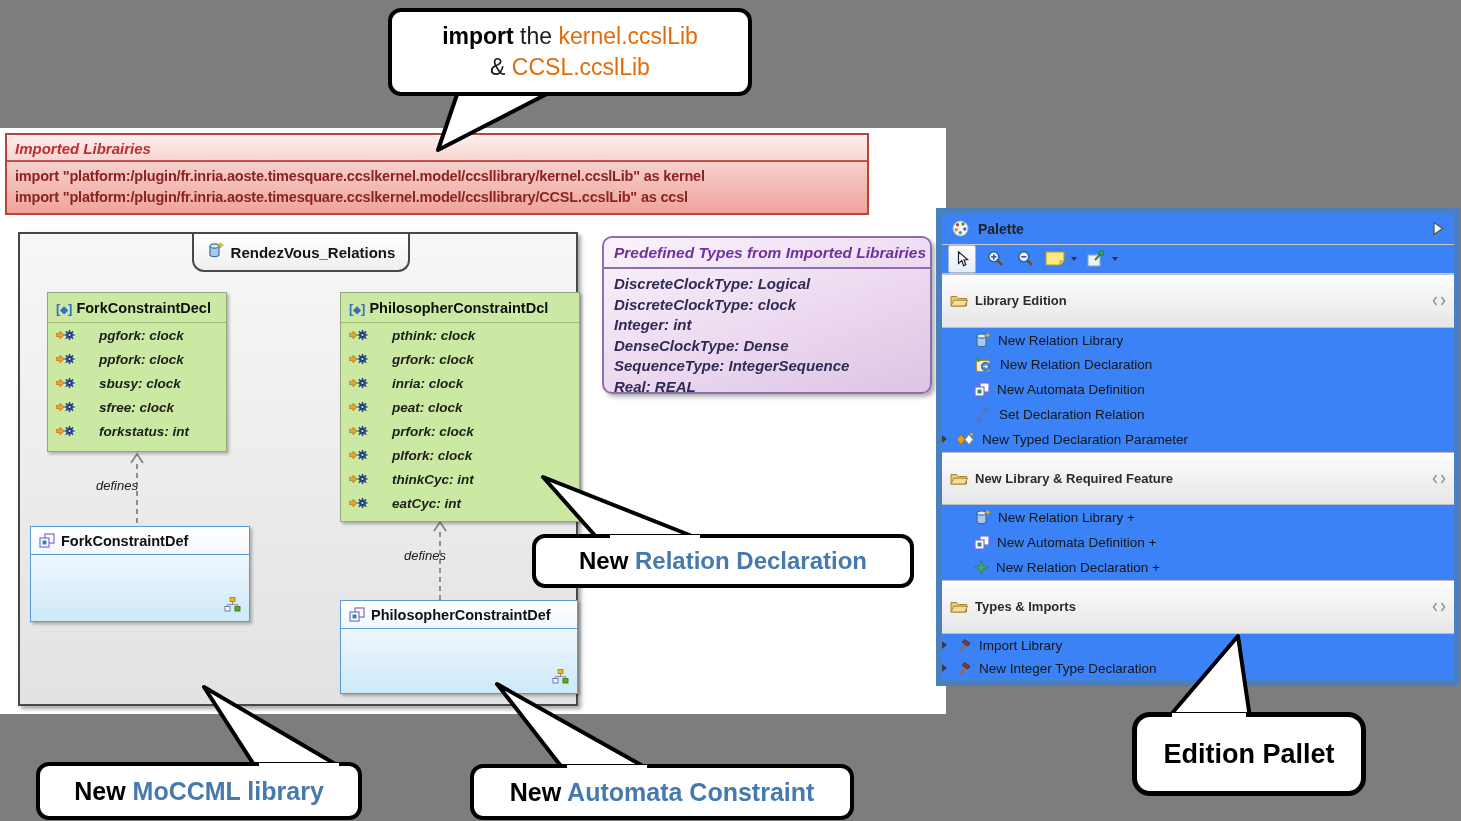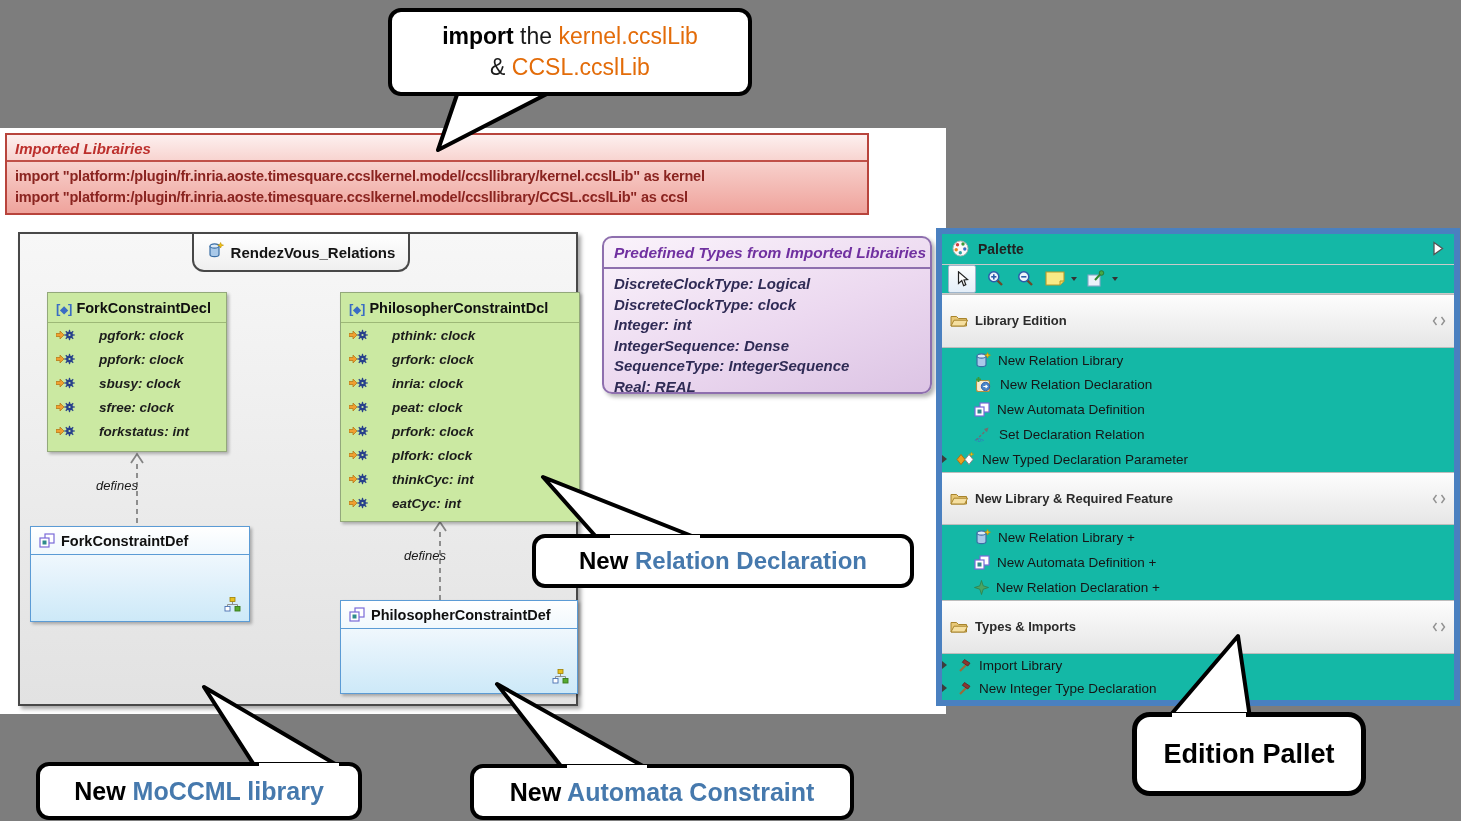--- a/index.html
+++ b/index.html
@@ -52,21 +52,21 @@
     border:2.5px solid #8e6fae;border-radius:10px;
     background:linear-gradient(160deg,#faf3fb 0%,#ecd9f0 55%,#dcc4e4 100%);
     box-sizing:border-box;box-shadow:3px 3px 4px rgba(0,0,0,0.3);}
   .predef-title{font-style:italic;font-weight:bold;font-size:15.5px;color:#7030a0;
     padding:6px 10px 5px 10px;border-bottom:2px solid #8e6fae;white-space:nowrap;}
   .predef-body{padding:5px 10px;}
   .predef-line{font-style:italic;font-weight:600;font-size:15px;line-height:20.5px;color:#2f2b55;white-space:nowrap;}
 
   
   .palette{position:absolute;left:936px;top:208px;width:524px;height:478px;
-    border:6px solid #4a80c0;background:#14b8a6;box-sizing:border-box;display:flex;flex-direction:column;margin-top:20px;}
+    border:6px solid #4a80c0;background:#3b82f6;box-sizing:border-box;display:flex;flex-direction:column;}
   .p-header{height:36px;display:flex;align-items:center;gap:9px;padding:0 10px;border-bottom:1px solid #c9c9c9;}
   .p-title{font-weight:bold;font-size:14px;color:#222;flex:1;}
   .p-toolbar{height:32px;display:flex;align-items:center;gap:8px;padding:0 6px;border-bottom:1px solid #c9c9c9;}
   .tool-sel{display:flex;align-items:center;justify-content:center;width:26px;height:26px;
     border:1px solid #9fb6cc;background:linear-gradient(#fdfefe,#e4eef8);border-radius:2px;}
   .tool{display:flex;align-items:center;justify-content:center;width:22px;height:24px;}
   .dd{width:0;height:0;border-left:3.5px solid transparent;border-right:3.5px solid transparent;border-top:4.5px solid #333;margin-left:-3px;}
   .p-section{height:24px;display:flex;align-items:center;gap:7px;padding:16px 8px;
     background:linear-gradient(#fdfdfd,#e6e6e6);border-top:1px solid #bdbdbd;border-bottom:1px solid #bdbdbd;}
   .p-section-label{font-weight:bold;font-size:13px;color:#2b2b2b;flex:1;white-space:nowrap;}
@@ -373,21 +373,21 @@
       </span>
     </div>
   </div>
 
   <div class="predef">
     <div class="predef-title">Predefined Types from Imported Librairies</div>
     <div class="predef-body">
       <div class="predef-line">DiscreteClockType: Logical</div>
       <div class="predef-line">DiscreteClockType: clock</div>
       <div class="predef-line">Integer: int</div>
-      <div class="predef-line">IntegerSequence: Dense</div>
+      <div class="predef-line">DenseClockType: Dense</div>
       <div class="predef-line">SequenceType: IntegerSequence</div>
       <div class="predef-line">Real: REAL</div>
     </div>
   </div>
 
   <div class="palette">
     <div class="p-header">
       <svg width="17" height="17" viewBox="0 0 17 17">
         <circle cx="8.5" cy="8.5" r="7.5" fill="#fafafa" stroke="#b0b0b0" stroke-width="1"></circle>
         <circle cx="5.5" cy="4.8" r="1.7" fill="#d04040"></circle>

